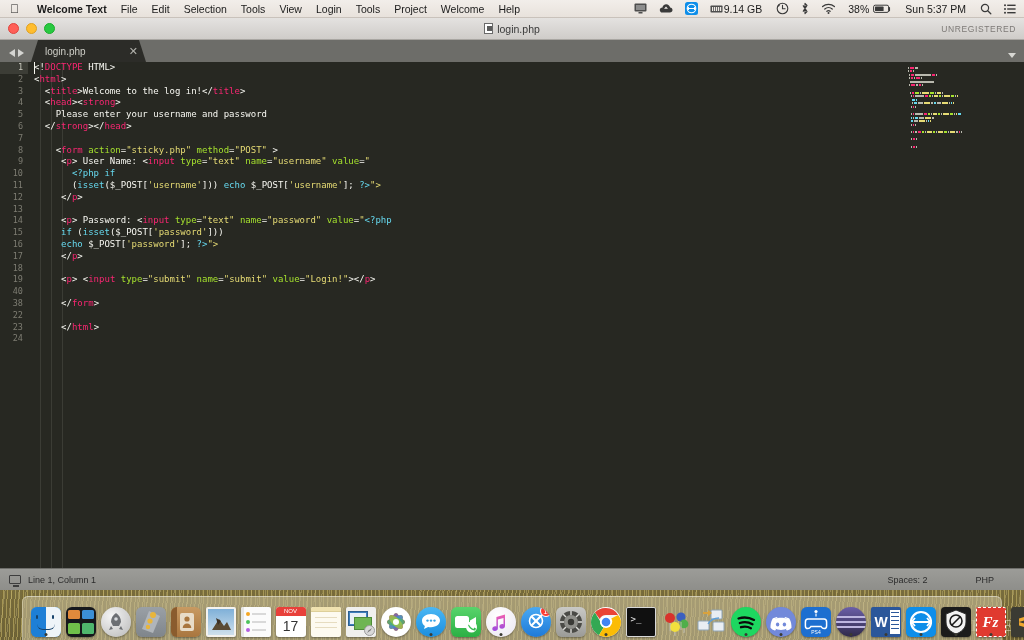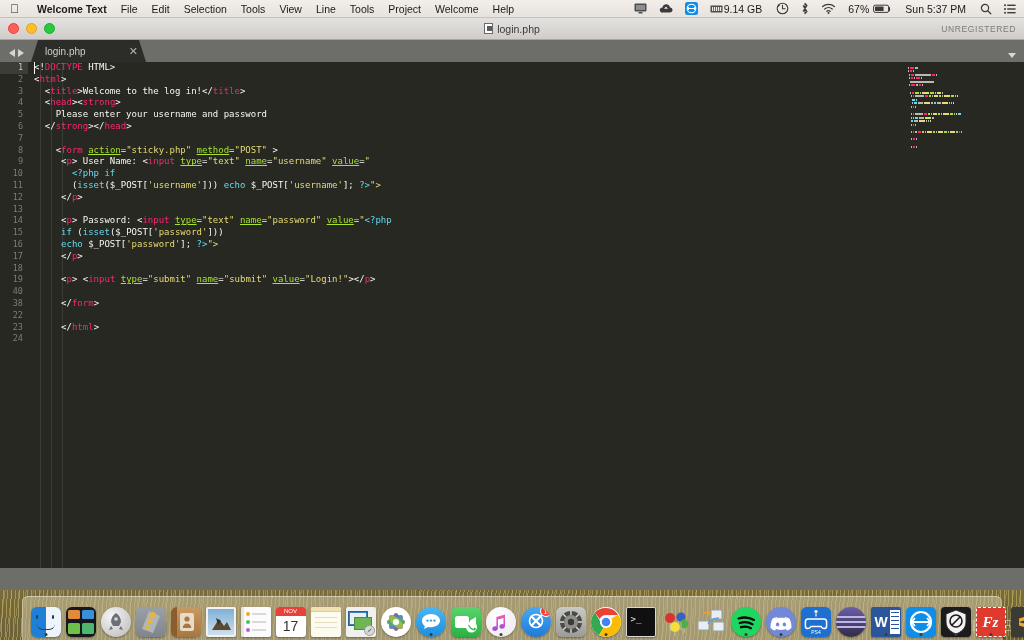--- a/index.html
+++ b/index.html
@@ -125,21 +125,21 @@
     height:11.8px; line-height:11.8px; font-size:8.5px; color:#7d7c72;
     padding-right:5px;
   }
   .ln.active { background:#3c3d36; color:#c9c8bd; }
   #code {
     position:absolute; left:34px; top:0; right:130px; height:100%;
     font-size:9px; line-height:11.8px; white-space:pre; color:#f8f8f2;
   }
   .cl { height:11.8px; line-height:11.8px; }
   .tagp  { color:#f92672; }           
-  .attr  { color:#a6e22e;text-decoration:underline; }           
+  .attr  { color:#a6e22e; }           
   .str   { color:#e6db74; }           
   .kw    { color:#66d9ef; }           
   .plain { color:#f8f8f2; }
   .guide { position:absolute; top:0; width:1px; height:100%; background:#3b3c35; }
   #caret {
     position:absolute; left:0px; top:0px; width:1px; height:11.8px; background:#f8f8f0;
   }
 
   
   #minimap {
@@ -215,21 +215,21 @@
 </div>
 
 <div id="menubar">
   <div class="apple"></div>
   <div class="mi app-name">Welcome Text</div>
   <div class="mi">File</div>
   <div class="mi">Edit</div>
   <div class="mi">Selection</div>
   <div class="mi">Tools</div>
   <div class="mi">View</div>
-  <div class="mi">Line</div>
+  <div class="mi">Login</div>
   <div class="mi">Tools</div>
   <div class="mi">Project</div>
   <div class="mi">Welcome</div>
   <div class="mi">Help</div>
 
   <div class="spacer"></div>
 
   <div class="status">
     <span class="si">
       <svg width="13" height="11" viewBox="0 0 13 11">
@@ -279,21 +279,21 @@
     <span class="si">
       <svg width="15" height="11" viewBox="0 0 15 11">
           <g fill="none" stroke="#3a3a3a" stroke-width="1.3" stroke-linecap="round">
             <path d="M1.6 3.6A9 9 0 0 1 13.4 3.6"></path>
             <path d="M3.8 6.0A5.6 5.6 0 0 1 11.2 6.0"></path>
             <path d="M5.9 8.3A2.6 2.6 0 0 1 9.1 8.3"></path>
           </g>
           <circle cx="7.5" cy="9.9" r="1" fill="#3a3a3a"></circle>
         </svg>
     </span>
-    <span class="clock" style="padding:0 3px 0 6px">67%</span>
+    <span class="clock" style="padding:0 3px 0 6px">38%</span>
     <span class="si" style="padding-left:1px">
       <svg width="18" height="10" viewBox="0 0 18 10">
           <rect x="0.6" y="1.2" width="15" height="7.2" rx="1.6" fill="none" stroke="#3a3a3a" stroke-width="1"></rect>
           <rect x="2" y="2.6" width="8.6" height="4.4" rx=".6" fill="#3a3a3a"></rect>
           <path d="M16.4 3.7v3" stroke="#3a3a3a" stroke-width="1.3" stroke-linecap="round"></path>
         </svg>
     </span>
     <span class="clock">Sun 5:37 PM</span>
     <span class="si">
       <svg width="12" height="12" viewBox="0 0 12 12">
@@ -525,20 +525,30 @@
         <div class="mm-row" style="padding-left: 0px;"></div>
         <div class="mm-row" style="padding-left: 3px;">
           <span class="mm-seg" style="width: 1px; background: rgb(185, 185, 174);"></span>
           <span class="mm-seg" style="width: 2px; background: rgb(249, 38, 114);"></span>
           <span class="mm-seg" style="width: 1px; background: rgb(185, 185, 174);"></span>
         </div>
         <div class="mm-row" style="padding-left: 0px;"></div>
       </div>
   </div>
 
+  <div id="statusbar">
+    <div class="sb-left">
+      <span class="monitor-glyph"></span>
+      <span>Line 1, Column 1</span>
+    </div>
+    <div class="sb-right">
+      <span>Spaces: 2</span>
+      <span>PHP</span>
+    </div>
+  </div>
 </div>
 
 <div id="dock">
     <div class="dock-item">
       <div class="dock-icon" style="background: linear-gradient(rgb(62, 168, 245), rgb(28, 127, 224));">
         <div style="position:absolute;left:0;top:0;width:50%;height:100%;background:#1e7fd6"></div>
         <div style="position:absolute;right:0;top:0;width:50%;height:100%;background:#eef4f8"></div>
         <div style="position:absolute;left:5px;top:8px;width:2px;height:4px;background:#17436b;border-radius:1px"></div>
         <div style="position:absolute;right:7px;top:8px;width:2px;height:4px;background:#17436b;border-radius:1px"></div>
         <div style="position:absolute;left:6px;bottom:7px;width:18px;height:6px;border-bottom:1.6px solid #17436b;border-radius:0 0 10px 10px"></div>

